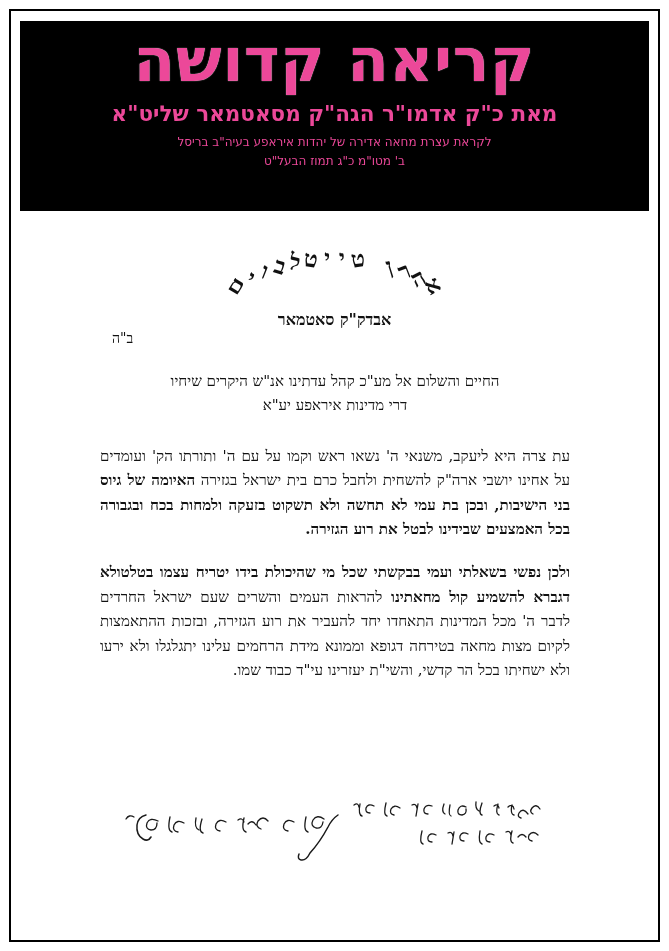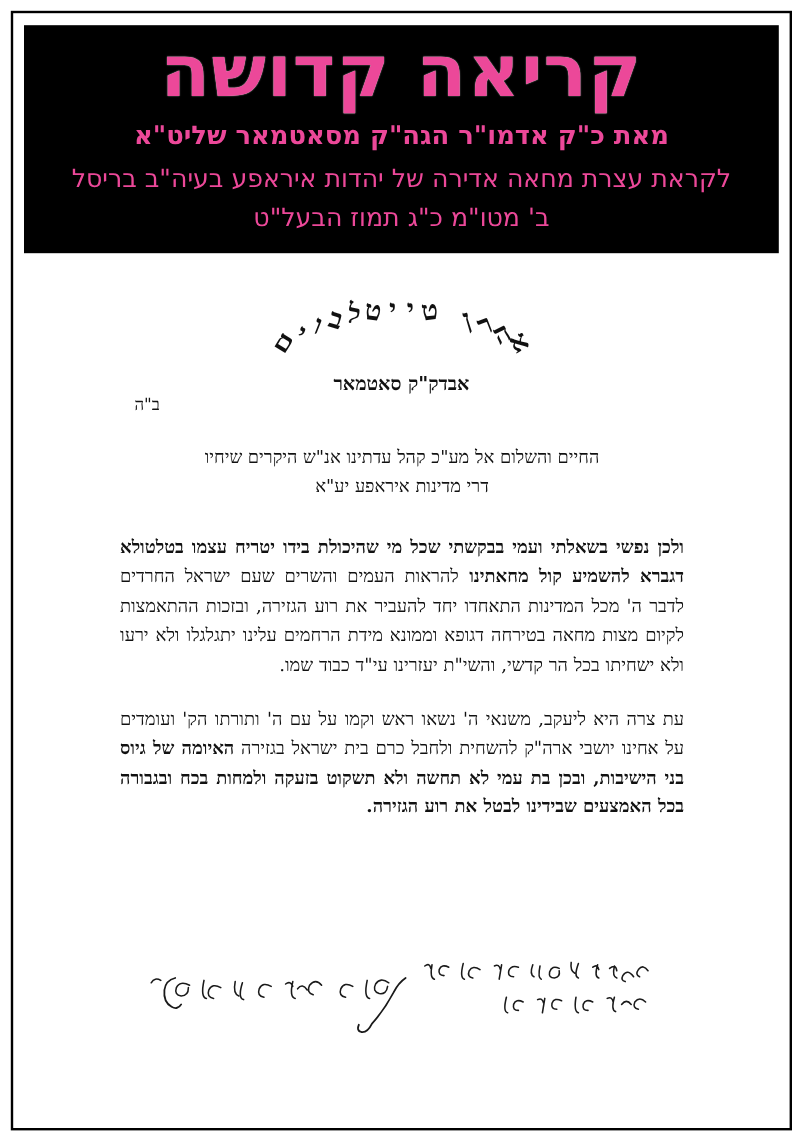--- a/index.html
+++ b/index.html
@@ -64,21 +64,21 @@
     font-weight: bold;
     font-size: 21.5px;
     line-height: 1.25;
     margin: 8px 0 0 0;
     padding: 0 8px;
     white-space: nowrap;
   }
   .banner-line {
     font-family: "DejaVu Sans", "Liberation Sans", sans-serif;
     font-weight: normal;
-    font-size: 21px;
+    font-size: 12px;
     line-height: 1.45;
     margin: 7px 0 0 0;
     padding: 0 8px;
     white-space: nowrap;
   }
   .banner-line.second {
     margin-top: 1px;
   }
 
   
@@ -195,26 +195,26 @@
 
   <div class="body-area">
 
     <div class="bh">ב"ה</div>
 
     <div class="salutation">
       <div>החיים והשלום אל מע"כ קהל עדתינו אנ"ש היקרים שיחיו</div>
       <div>דרי מדינות איראפע יע"א</div>
     </div>
 
+    <p class="para tight">
+      <span>עת צרה היא ליעקב, משנאי ה' נשאו ראש וקמו על עם ה' ותורתו הק' ועומדים על אחינו יושבי ארה"ק להשחית ולחבל כרם בית ישראל בגזירה </span><b>האיומה של גיוס בני הישיבות, ובכן בת עמי לא תחשה ולא תשקוט בזעקה ולמחות בכח ובגבורה בכל האמצעים שבידינו לבטל את רוע הגזירה.</b>
+    </p>
+
     <p class="para">
       <b>ולכן נפשי בשאלתי ועמי בבקשתי שכל מי שהיכולת בידו יטריח עצמו בטלטולא דגברא להשמיע קול מחאתינו </b><span>להראות העמים והשרים שעם ישראל החרדים לדבר ה' מכל המדינות התאחדו יחד להעביר את רוע הגזירה, ובזכות ההתאמצות לקיום מצות מחאה בטירחה דגופא וממונא מידת הרחמים עלינו יתגלגלו ולא ירעו ולא ישחיתו בכל הר קדשי, והשי"ת יעזרינו עי"ד כבוד שמו.</span>
-    </p>
-
-    <p class="para tight">
-      <span>עת צרה היא ליעקב, משנאי ה' נשאו ראש וקמו על עם ה' ותורתו הק' ועומדים על אחינו יושבי ארה"ק להשחית ולחבל כרם בית ישראל בגזירה </span><b>האיומה של גיוס בני הישיבות, ובכן בת עמי לא תחשה ולא תשקוט בזעקה ולמחות בכח ובגבורה בכל האמצעים שבידינו לבטל את רוע הגזירה.</b>
     </p>
 
   </div>
 
   <div class="signature">
     <svg class="sig-svg" width="450" height="70" viewBox="0 0 450 70">
       <g fill="none" stroke="#1a1a1a" stroke-width="1.3" stroke-linecap="round" stroke-linejoin="round">
 
         <path d="M430 14 q-4 -6 -8 -1 q-3 4 1 6 M418 19 q-5 -7 -9 -1 q-2 4 2 5"></path>
         <path d="M402 10 q-2 9 2 10 M398 12 q5 -4 6 2"></path>

